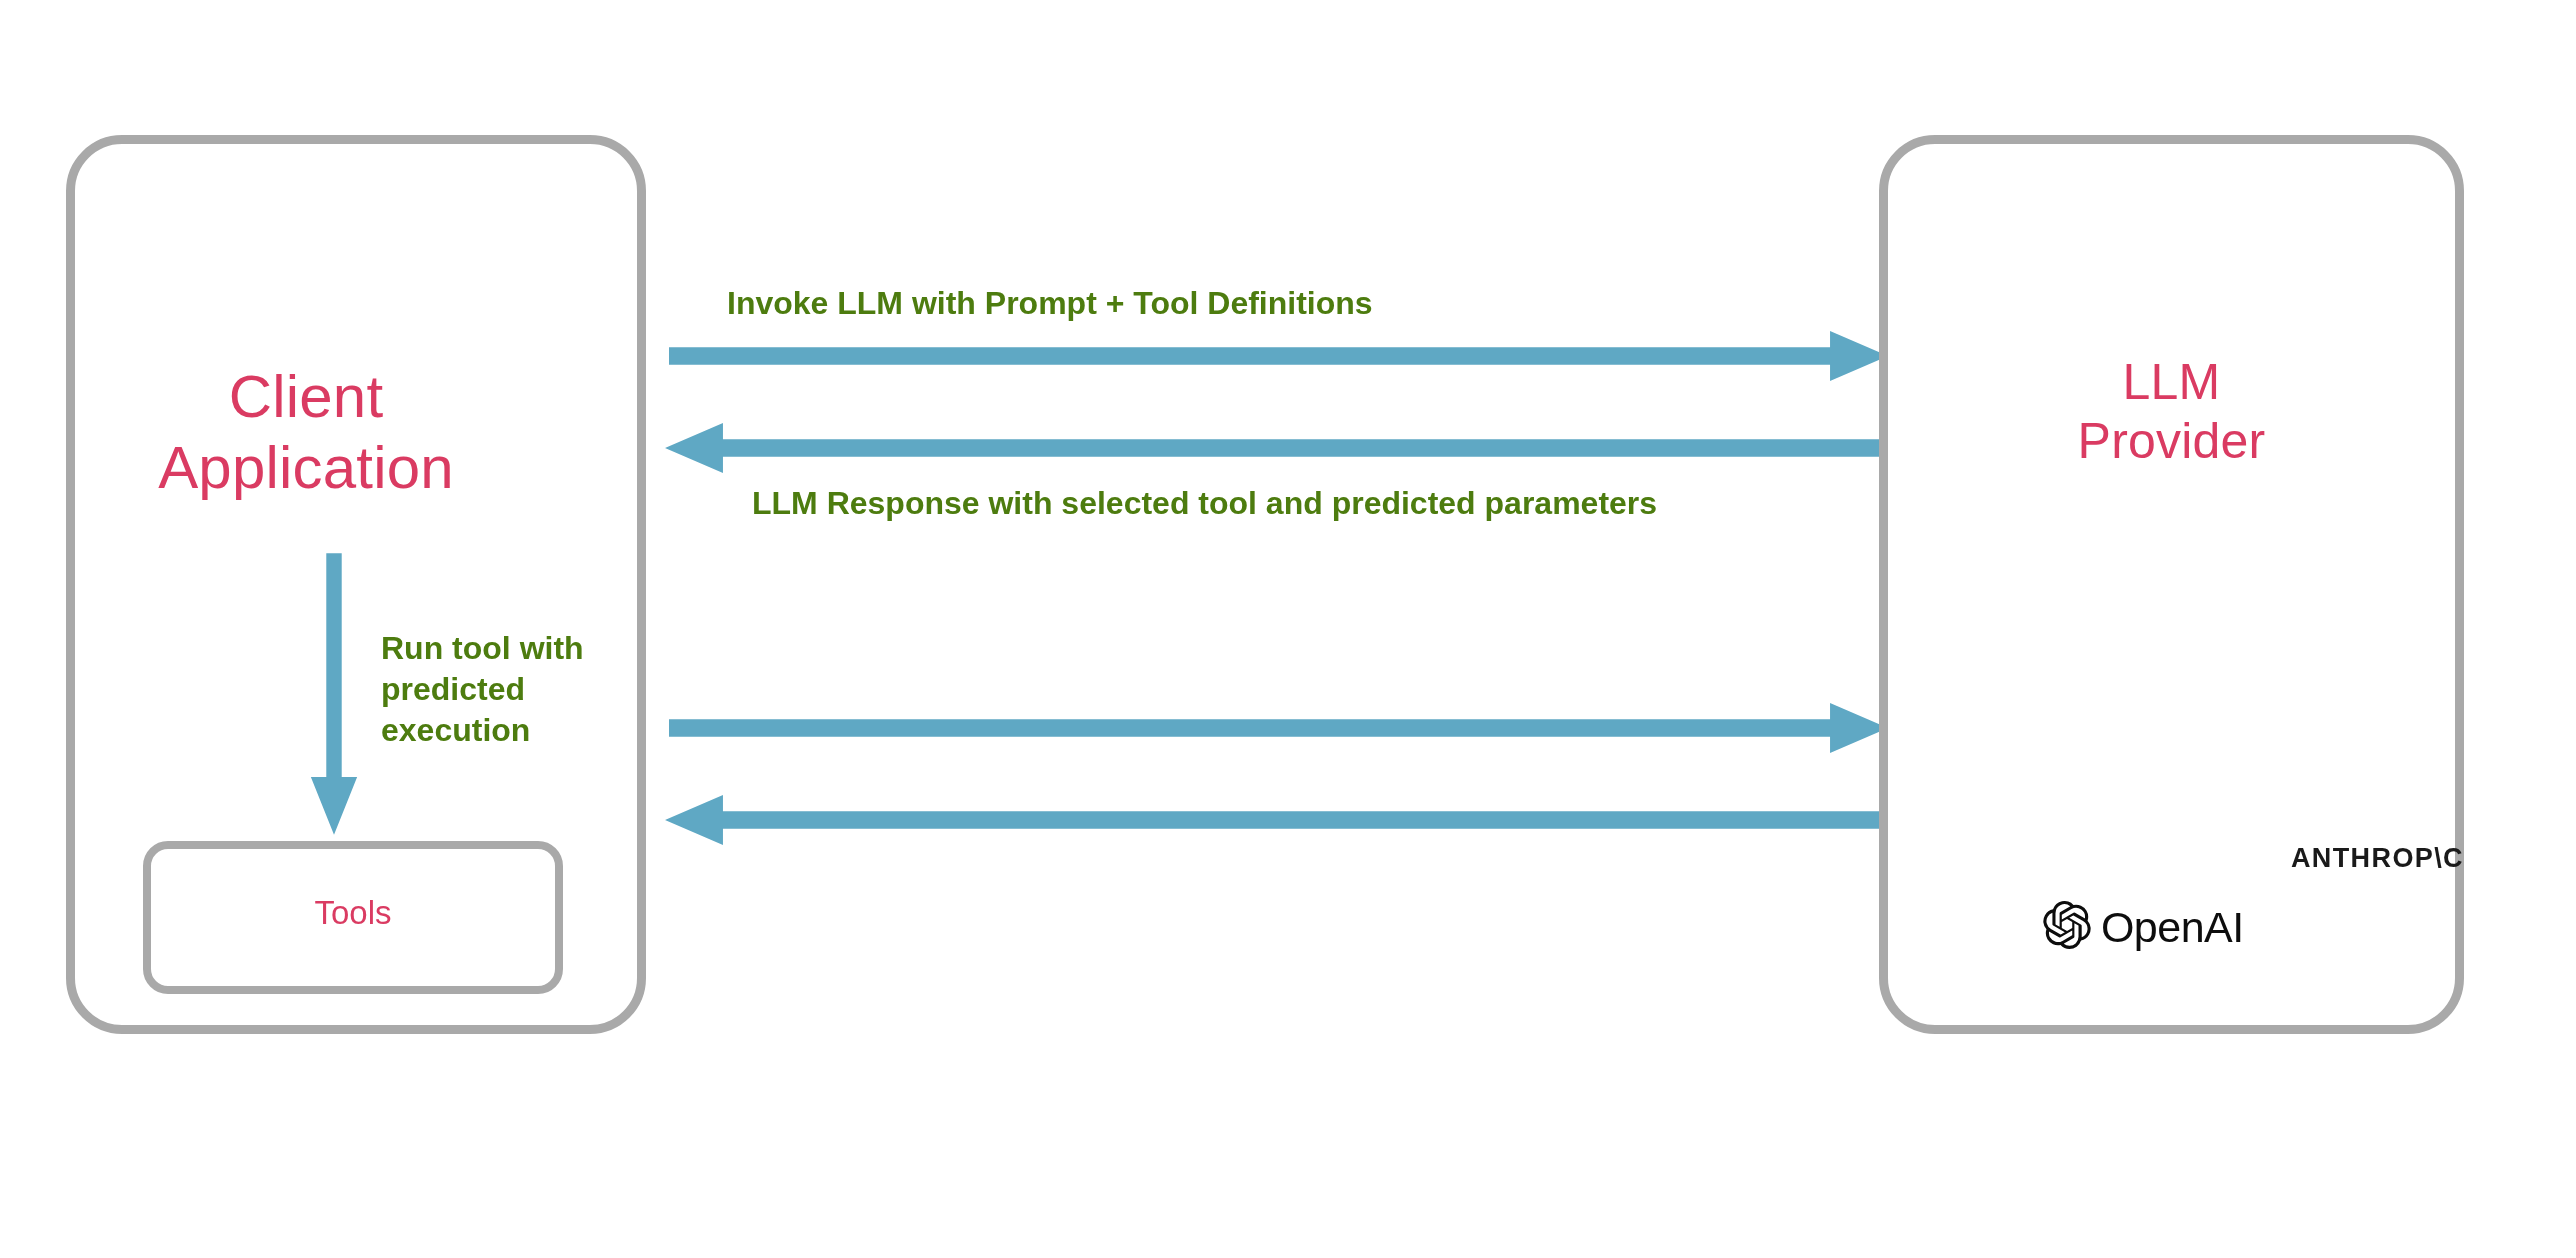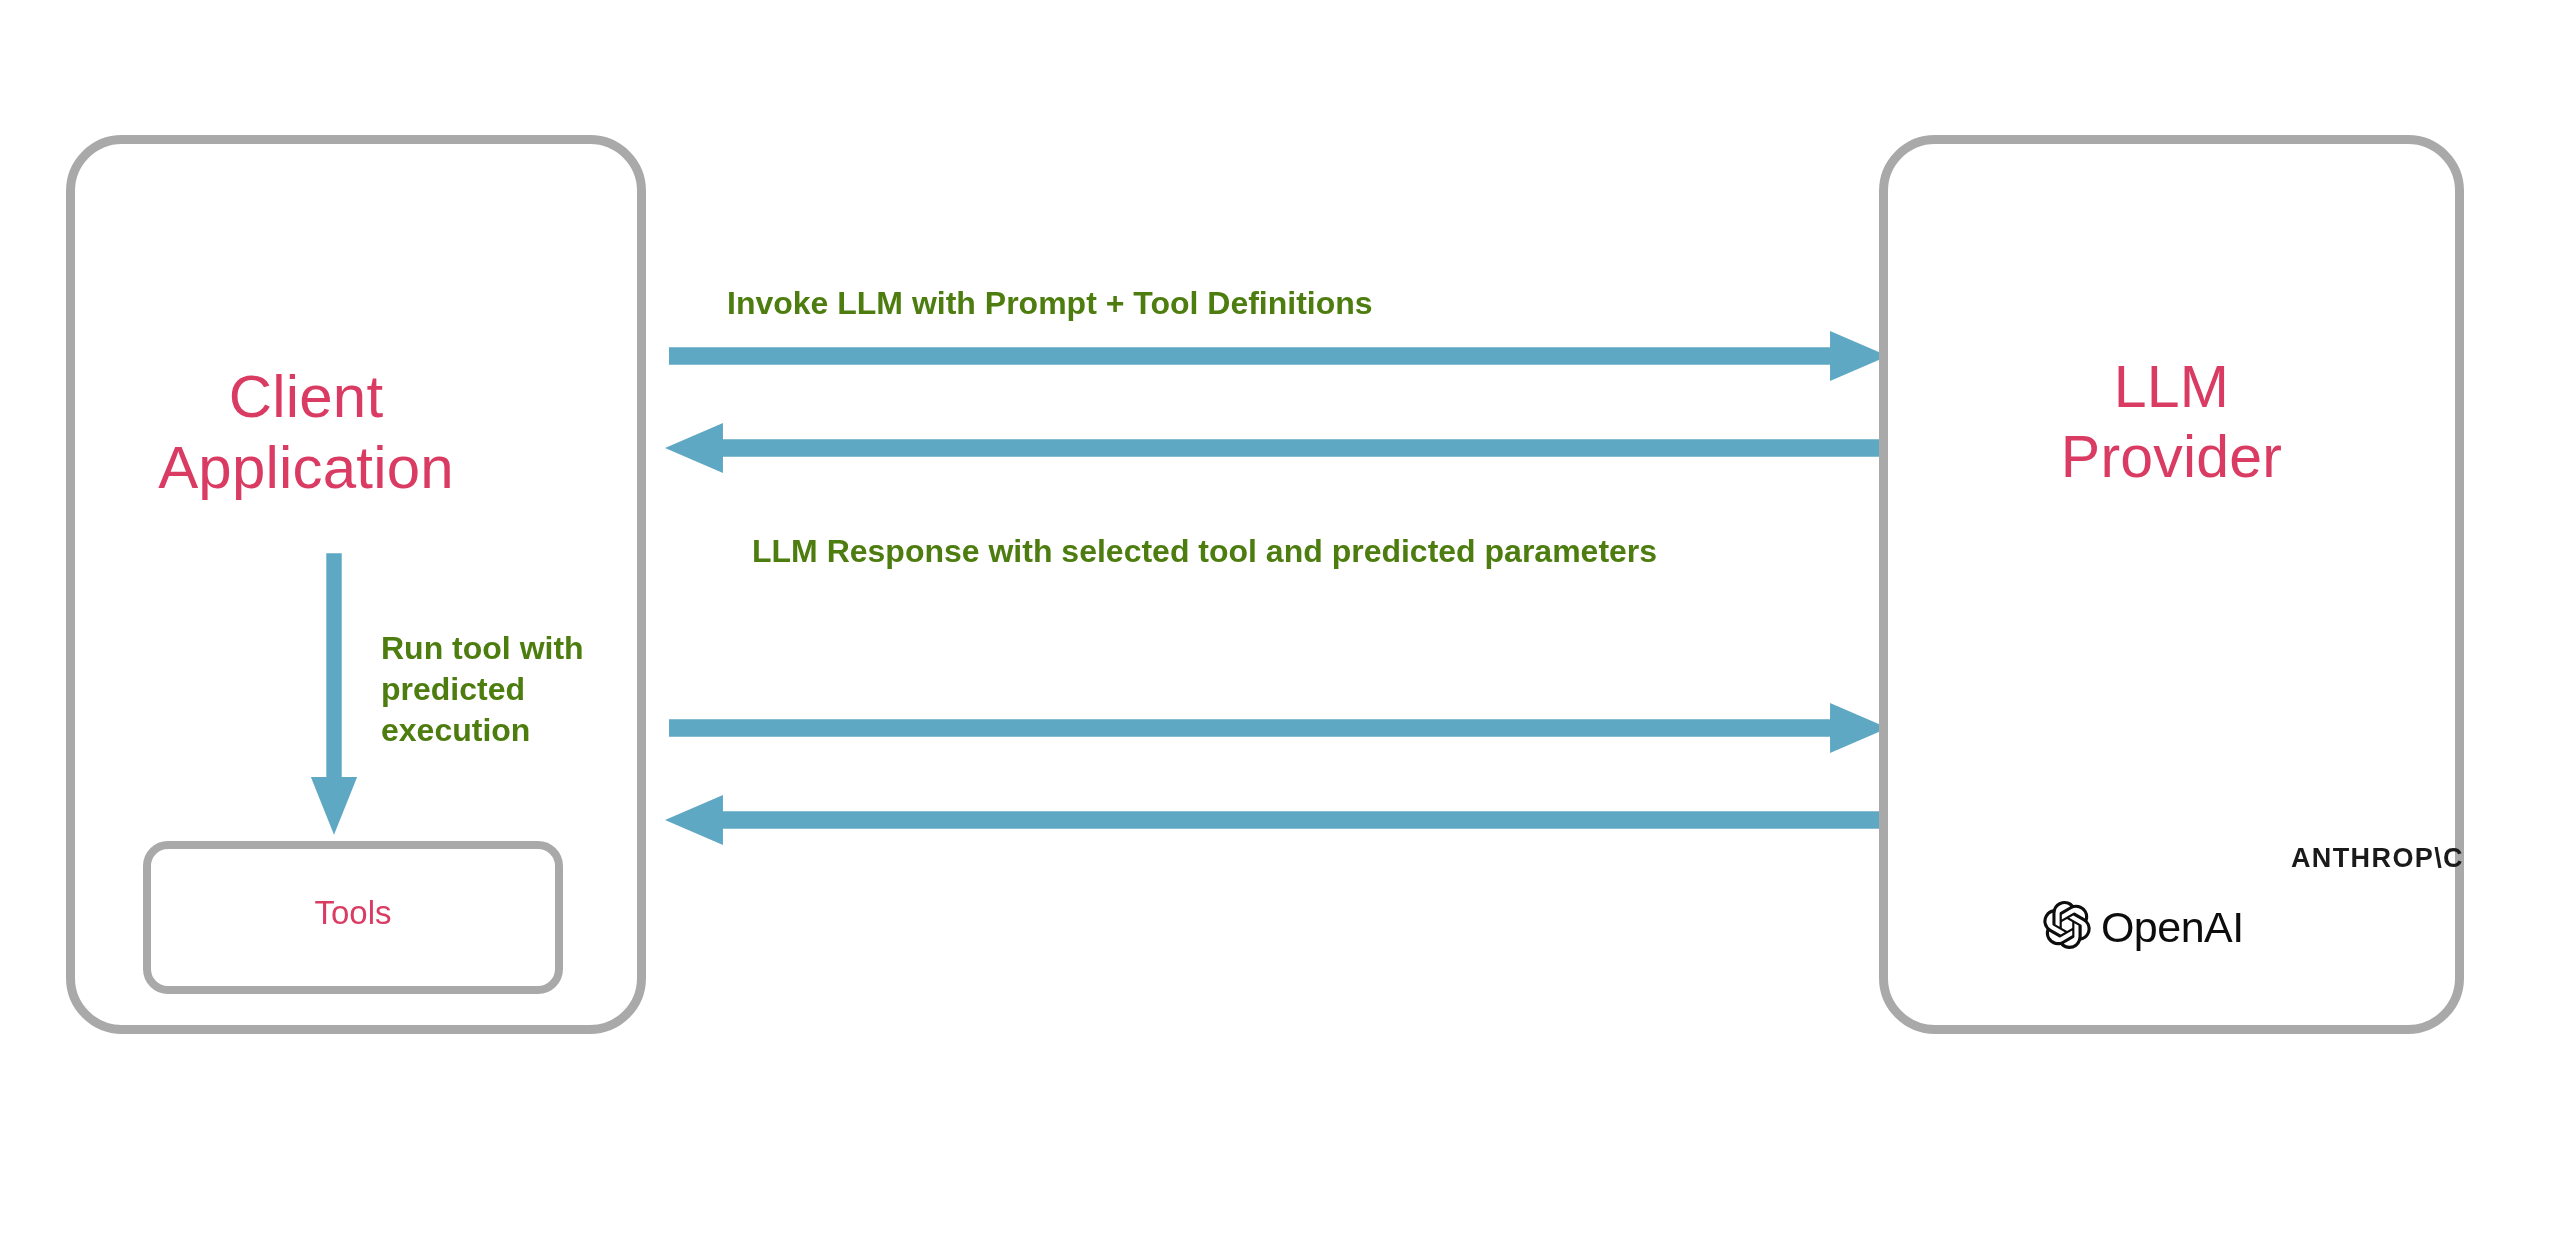--- a/index.html
+++ b/index.html
@@ -60,21 +60,21 @@
   #client-title {
     left: 66px;
     top: 362px;
     width: 480px;
     font-size: 60px;
   }
   #provider-title {
     left: 1879px;
     top: 353px;
     width: 585px;
-    font-size: 59px;
+    font-size: 50px;
   }
   #tools-label {
     position: absolute;
     left: 143px;
     top: 894px;
     width: 420px;
     text-align: center;
     color: #da3b62;
     font-size: 33px;
     font-weight: 400;
@@ -164,21 +164,21 @@
       <polygon points="0,19 1202,19 1202,2 1262,28 1202,54 1202,37 0,37" fill="#5fa8c4"></polygon>
     </svg>
   </div>
   <div class="arrow-label" style="left:727px; top:283px;">Invoke LLM with Prompt + Tool Definitions</div>
 
   <div class="harrow" style="left:665px; top:421px; width:1219px;">
     <svg width="1219" height="54" viewBox="0 0 1262 56" preserveAspectRatio="none" xmlns="http://www.w3.org/2000/svg" aria-hidden="true">
       <polygon points="1262,19 60,19 60,2 0,28 60,54 60,37 1262,37" fill="#5fa8c4"></polygon>
     </svg>
   </div>
-  <div class="arrow-label" style="left:752px; top:483px;margin-top:48px;">LLM Response with selected tool and predicted parameters</div>
+  <div class="arrow-label" style="left:752px; top:483px;">LLM Response with selected tool and predicted parameters</div>
 
   <div class="harrow" style="left:669px; top:701px; width:1219px;">
     <svg width="1219" height="54" viewBox="0 0 1262 56" preserveAspectRatio="none" xmlns="http://www.w3.org/2000/svg" aria-hidden="true">
       <polygon points="0,19 1202,19 1202,2 1262,28 1202,54 1202,37 0,37" fill="#5fa8c4"></polygon>
     </svg>
   </div>
 
   <div class="harrow" style="left:665px; top:793px; width:1219px;">
     <svg width="1219" height="54" viewBox="0 0 1262 56" preserveAspectRatio="none" xmlns="http://www.w3.org/2000/svg" aria-hidden="true">
       <polygon points="1262,19 60,19 60,2 0,28 60,54 60,37 1262,37" fill="#5fa8c4"></polygon>

